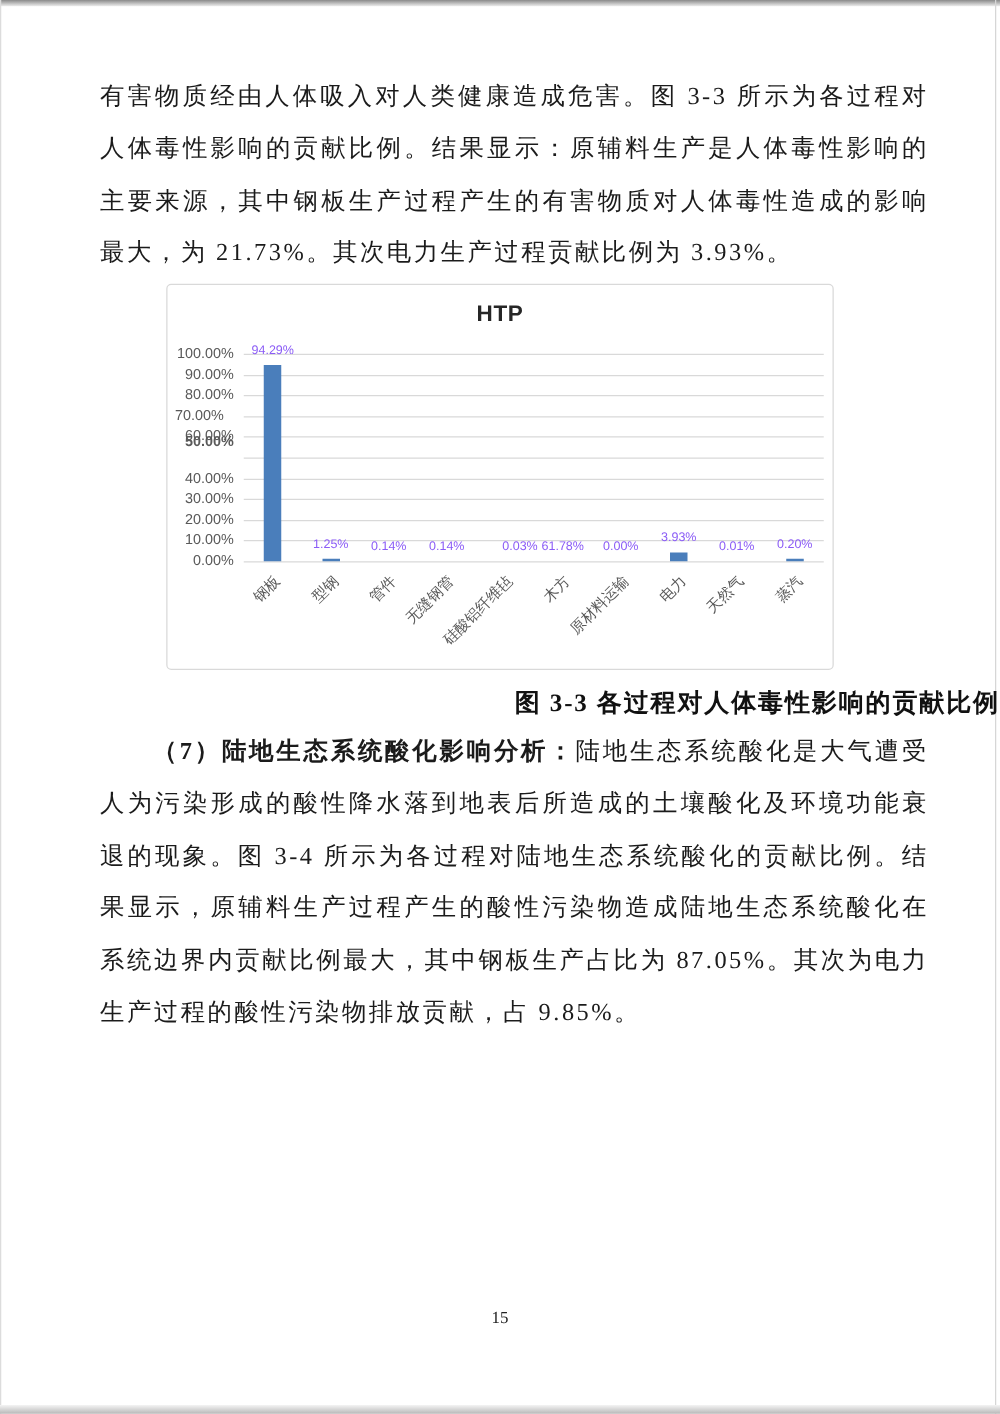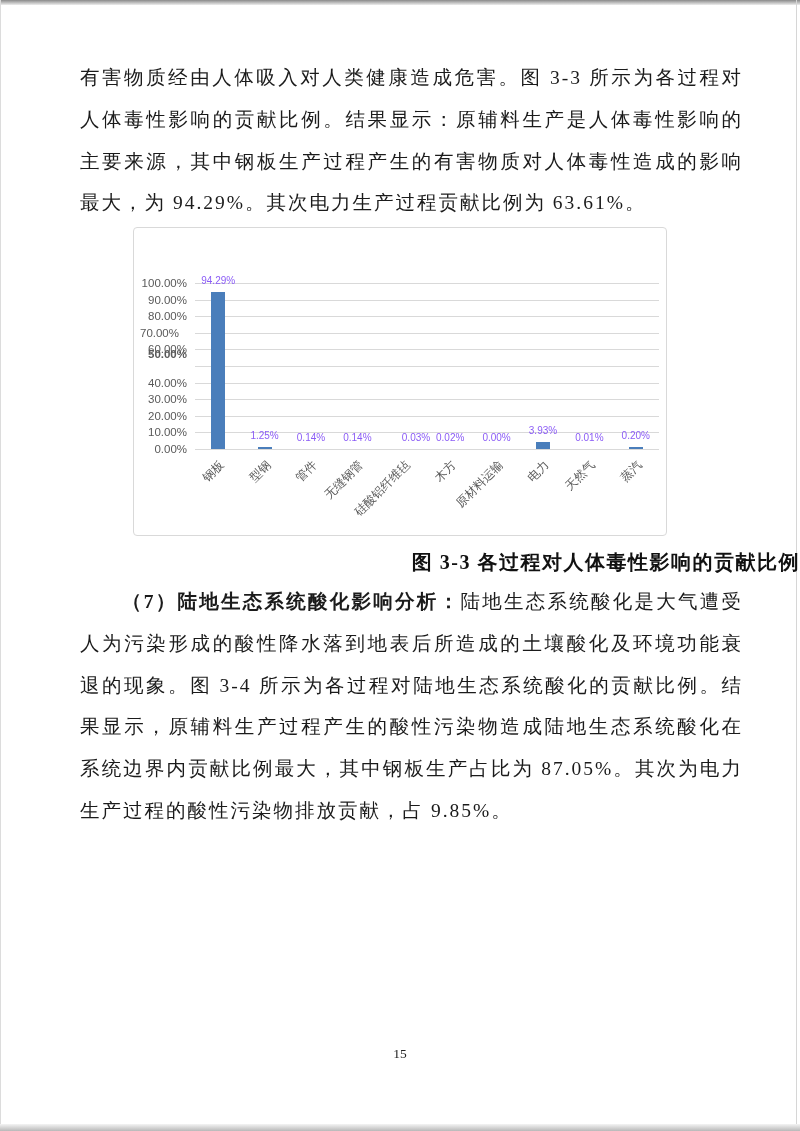--- a/index.html
+++ b/index.html
@@ -62,23 +62,24 @@
   }
 </style>
 </head>
 <body>
 
 <div class="edge-top"></div>
 <div class="edge-left"></div>
 <div class="edge-right"></div>
 <div class="edge-bottom"></div>
 
-<div id="p1" class="para">有害物质经由人体吸入对人类健康造成危害。图 3-3 所示为各过程对人体毒性影响的贡献比例。结果显示：原辅料生产是人体毒性影响的主要来源，其中钢板生产过程产生的有害物质对人体毒性造成的影响最大，为 94.29%。其次电力生产过程贡献比例为 63.61%。</div>
+<div id="p1" class="para">有害物质经由人体吸入对人类健康造成危害。图 3-3 所示为各过程对人体毒性影响的贡献比例。结果显示：原辅料生产是人体毒性影响的主要来源，其中钢板生产过程产生的有害物质对人体毒性造成的影响最大，为 21.73%。其次电力生产过程贡献比例为 3.93%。</div>
 
 <div class="chart">
+  <div class="chart-title">HTP</div>
   <div class="plot" id="plot">
       <div class="gridline" style="top: 0px; background: rgb(217, 217, 217);"></div>
       <div class="ytick" style="top: -7px;">100.00%</div>
       <div class="gridline" style="top: 16.6px; background: rgb(217, 217, 217);"></div>
       <div class="ytick" style="top: 9.6px;">90.00%</div>
       <div class="gridline" style="top: 33.2px; background: rgb(217, 217, 217);"></div>
       <div class="ytick" style="top: 26.2px;">80.00%</div>
       <div class="gridline" style="top: 49.8px; background: rgb(217, 217, 217);"></div>
       <div class="ytick" style="top: 42.8px; text-align: center;">70.00%</div>
       <div class="gridline" style="top: 66.4px; background: rgb(217, 217, 217);"></div>
@@ -100,21 +101,21 @@
       <div class="xtick" style="right: 442.8px;">钢板</div>
       <div class="bar" style="left: 62.6px; bottom: 0px; height: 2.075px; background: rgb(74, 126, 187);"></div>
       <div class="val-label" style="left: 37.6px; bottom: 6.075px;">1.25%</div>
       <div class="xtick" style="right: 396.4px;">型钢</div>
       <div class="val-label" style="left: 84px; bottom: 4.2324px;">0.14%</div>
       <div class="xtick" style="right: 350px;">管件</div>
       <div class="val-label" style="left: 130.4px; bottom: 4.2324px;">0.14%</div>
       <div class="xtick" style="right: 303.6px;">无缝钢管</div>
       <div class="val-label" style="left: 189px; bottom: 4.0498px;">0.03%</div>
       <div class="xtick" style="right: 257.2px;">硅酸铝纤维毡</div>
-      <div class="val-label" style="left: 223.2px; bottom: 4.0332px;">0.02%</div>
+      <div class="val-label" style="left: 223.2px; bottom: 4.0332px;">61.78%</div>
       <div class="xtick" style="right: 210.8px;">木方</div>
       <div class="val-label" style="left: 269.6px; bottom: 4px;">0.00%</div>
       <div class="xtick" style="right: 164.4px;">原材料运输</div>
       <div class="bar" style="left: 341px; bottom: 0px; height: 6.5238px; background: rgb(74, 126, 187);"></div>
       <div class="val-label" style="left: 316px; bottom: 10.5238px;">3.93%</div>
       <div class="xtick" style="right: 118px;">电力</div>
       <div class="val-label" style="left: 362.4px; bottom: 4.0166px; margin-top: 30px;">0.01%</div>
       <div class="xtick" style="right: 71.6px;">天然气</div>
       <div class="bar" style="left: 433.8px; bottom: 0px; height: 2px; background: rgb(74, 126, 187);"></div>
       <div class="val-label" style="left: 408.8px; bottom: 6px;">0.20%</div>

